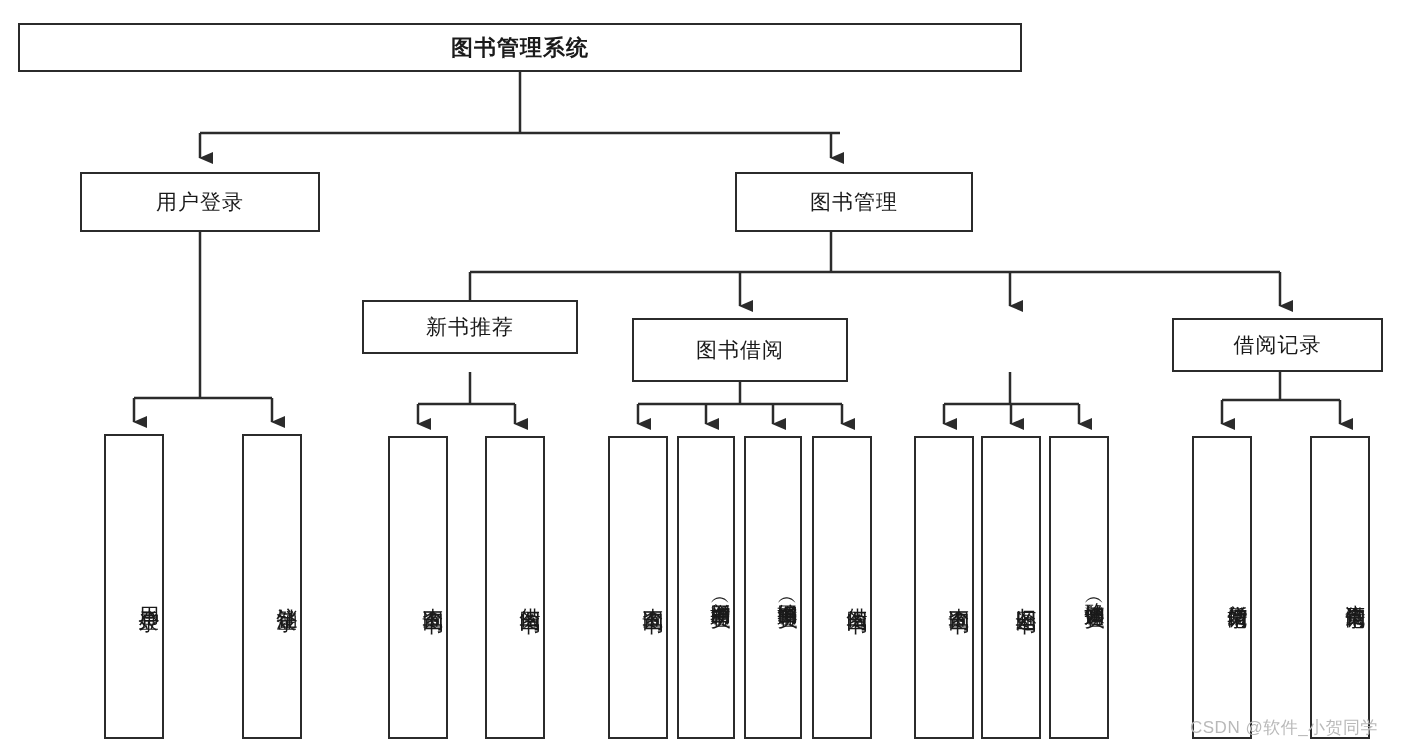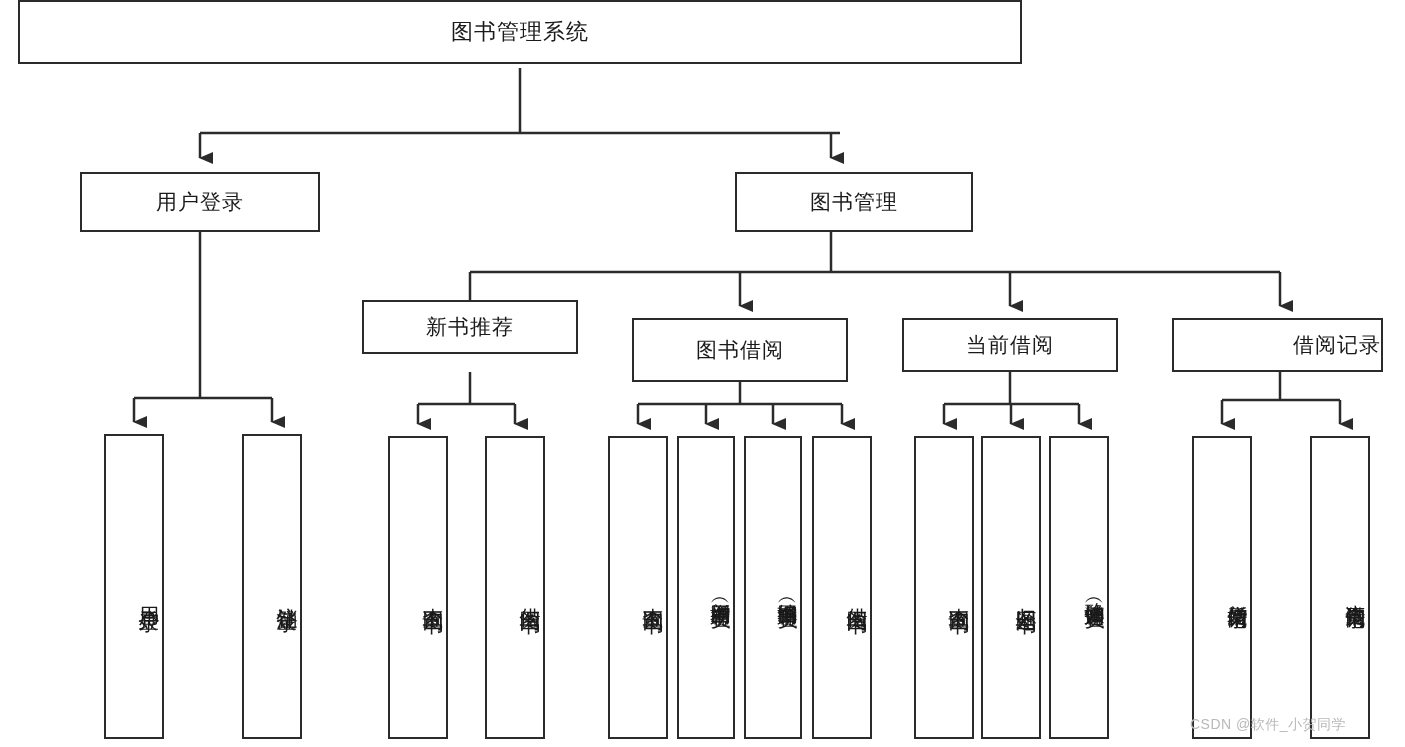--- a/index.html
+++ b/index.html
@@ -53,21 +53,21 @@
     justify-content: center;
     white-space: nowrap;
   }
   .node-v.tall-text {
     font-size: 20px;
     letter-spacing: 1px;
     padding-top: 8px;
   }
   .watermark {
     position: absolute;
-    font-size: 14px;
+    font-size: 17px;
     color: #b9b9b9;
     white-space: nowrap;
     letter-spacing: 0.5px;
     pointer-events: none;
   }
 </style>
 </head>
 <body>
 
 <div id="diagram-root">
@@ -115,41 +115,38 @@
       <path d="M 1011 404 L 1011 424" marker-end="url(#arrow)"></path>
       <path d="M 1079 404 L 1079 424" marker-end="url(#arrow)"></path>
 
       <path d="M 1280 372 L 1280 400"></path>
       <path d="M 1222 400 L 1340 400"></path>
       <path d="M 1222 400 L 1222 424" marker-end="url(#arrow)"></path>
       <path d="M 1340 400 L 1340 424" marker-end="url(#arrow)"></path>
     </g>
   </svg>
 
-  <div class="node node-h node-root" style="left:18px; top:0; width:1004px; height:64px;">
+  <div class="node node-h node-root" style="left:18px; top:23px; width:1004px; height:49px;font-weight:bold;">
     <span>图书管理系统</span>
   </div>
 
   <div class="node node-h" style="left:80px; top:172px; width:240px; height:60px;">
     <span>用户登录</span>
   </div>
   <div class="node node-h" style="left:735px; top:172px; width:238px; height:60px;">
     <span>图书管理</span>
   </div>
 
   <div class="node node-h" style="left:362px; top:300px; width:216px; height:54px;">
     <span>新书推荐</span>
   </div>
   <div class="node node-h" style="left:632px; top:318px; width:216px; height:64px;">
     <span>图书借阅</span>
   </div>
-  <div class="node node-h" style="left:902px; top:318px; width:216px; height:54px;">
-    <span>当前借阅</span>
-  </div>
-  <div class="node node-h" style="left:1172px; top:318px; width:211px; height:54px;justify-content:flex-end;">
+  <div class="node node-h" style="left:1172px; top:318px; width:211px; height:54px;">
     <span>借阅记录</span>
   </div>
 
   <div class="node node-v" style="left:104px; top:434px; width:60px; height:305px;">
     <span>用户登录</span>
   </div>
   <div class="node node-v" style="left:242px; top:434px; width:60px; height:305px;">
     <span>注销登录</span>
   </div>
 

